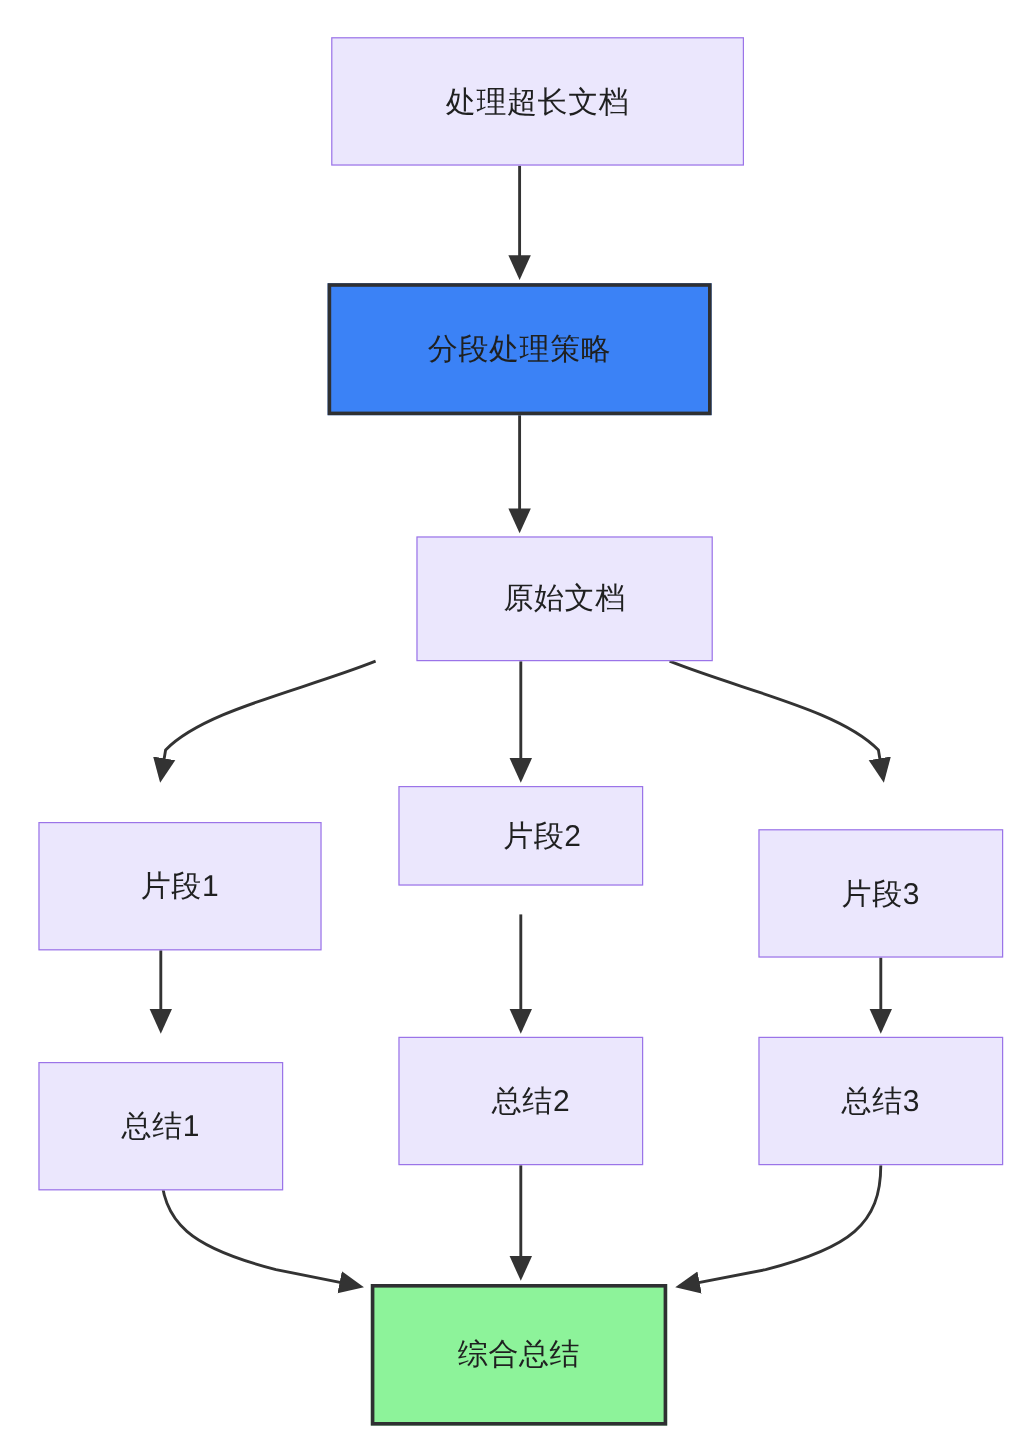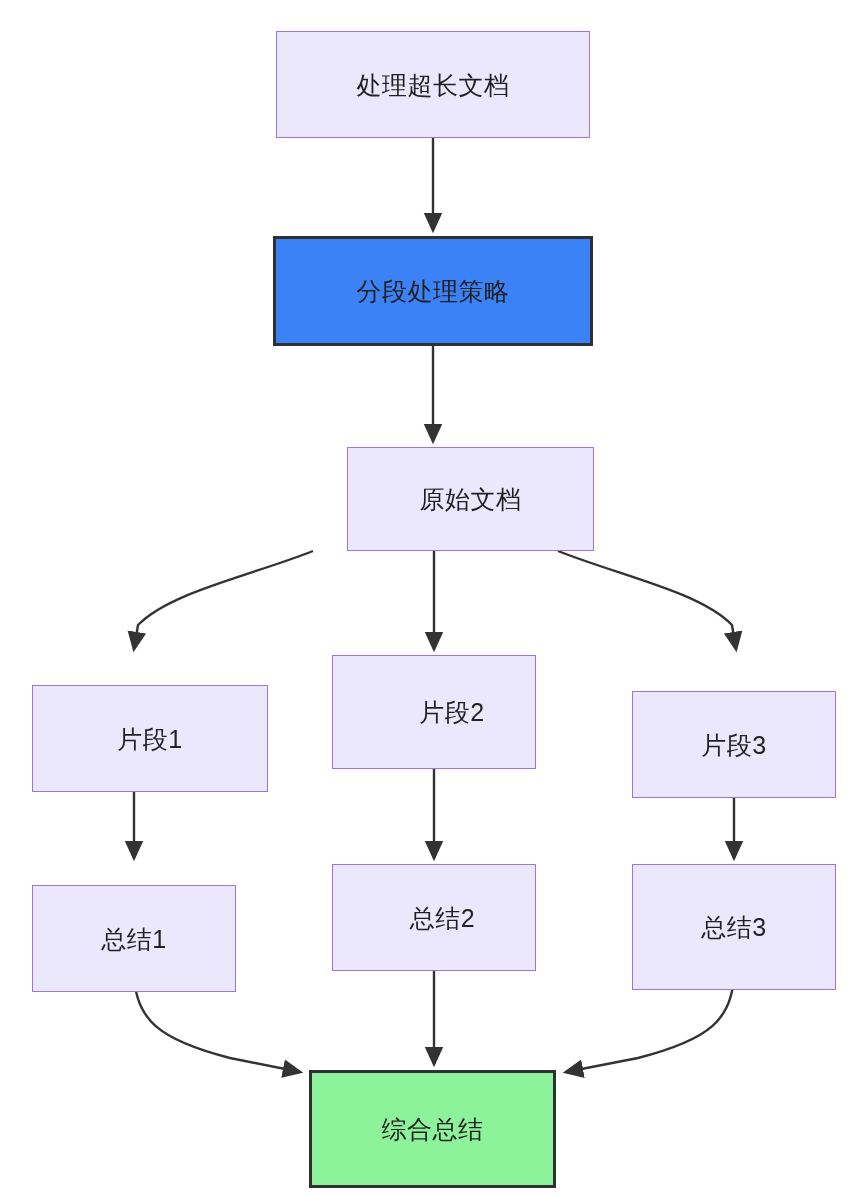--- a/index.html
+++ b/index.html
@@ -57,45 +57,45 @@
         <path d="M134,762 L134,858" marker-end="url(#arrowhead)"></path>
         <path d="M434,762 L434,858" marker-end="url(#arrowhead)"></path>
         <path d="M734,762 L734,858" marker-end="url(#arrowhead)"></path>
         <path d="M134,971 C134,1020 160,1040 230,1058 L300,1072" marker-end="url(#arrowhead)"></path>
         <path d="M434,971 L434,1064" marker-end="url(#arrowhead)"></path>
         <path d="M734,971 C734,1020 708,1040 638,1058 L566,1072" marker-end="url(#arrowhead)"></path>
       </g>
   </svg>
 
   <div id="node-layer">
-      <div class="node plain" style="left: 276px; top: 31px; width: 314px; height: 107px;">
+      <div class="node plain" style="left: 276px; top: 31px; width: 344px; height: 107px;">
         <span class="node-label">处理超长文档</span>
       </div>
       <div class="node highlight" style="left: 273px; top: 236px; width: 320px; height: 110px;">
         <span class="node-label">分段处理策略</span>
       </div>
       <div class="node plain" style="left: 312px; top: 447px; width: 247px; height: 104px; margin-left: 35px;">
         <span class="node-label">原始文档</span>
       </div>
       <div class="node plain" style="left: 32px; top: 685px; width: 236px; height: 107px;">
         <span class="node-label">片段1</span>
       </div>
-      <div class="node plain" style="left: 332px; top: 655px; width: 204px; height: 114px; padding-left: 36px;">
+      <div class="node plain" style="left: 332px; top: 655px; width: 204px; height: 83px; padding-left: 36px;">
         <span class="node-label">片段2</span>
       </div>
       <div class="node plain" style="left: 632px; top: 655px; width: 204px; height: 107px; margin-top: 36px;">
         <span class="node-label">片段3</span>
       </div>
       <div class="node plain" style="left: 32px; top: 864px; width: 204px; height: 107px; margin-top: 21px;">
         <span class="node-label">总结1</span>
       </div>
       <div class="node plain" style="left: 332px; top: 864px; width: 204px; height: 107px; padding-left: 17px;">
         <span class="node-label">总结2</span>
       </div>
-      <div class="node plain" style="left: 632px; top: 864px; width: 204px; height: 126px;">
+      <div class="node plain" style="left: 632px; top: 864px; width: 204px; height: 107px;">
         <span class="node-label">总结3</span>
       </div>
       <div class="node success" style="left: 309px; top: 1070px; width: 247px; height: 118px;">
         <span class="node-label">综合总结</span>
       </div>
     </div>
 
 </div>
 
 </body></html>

